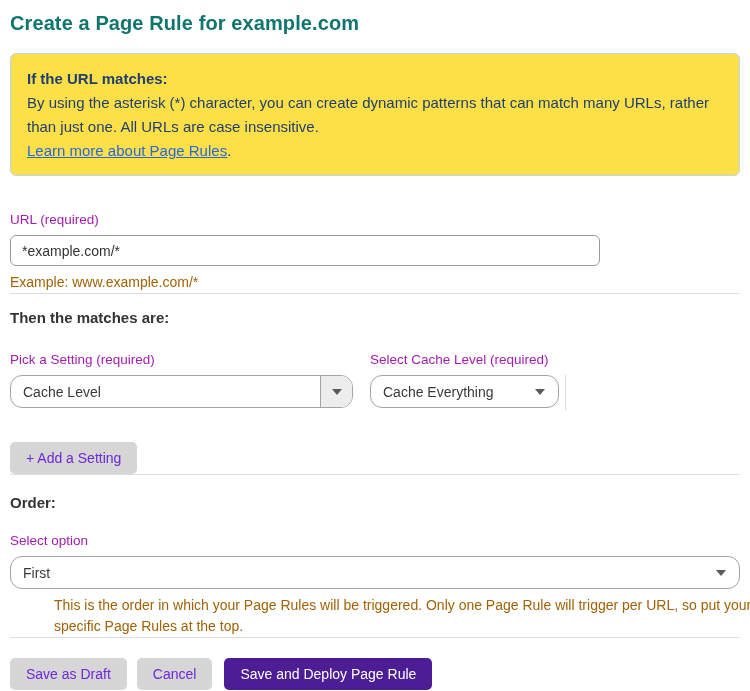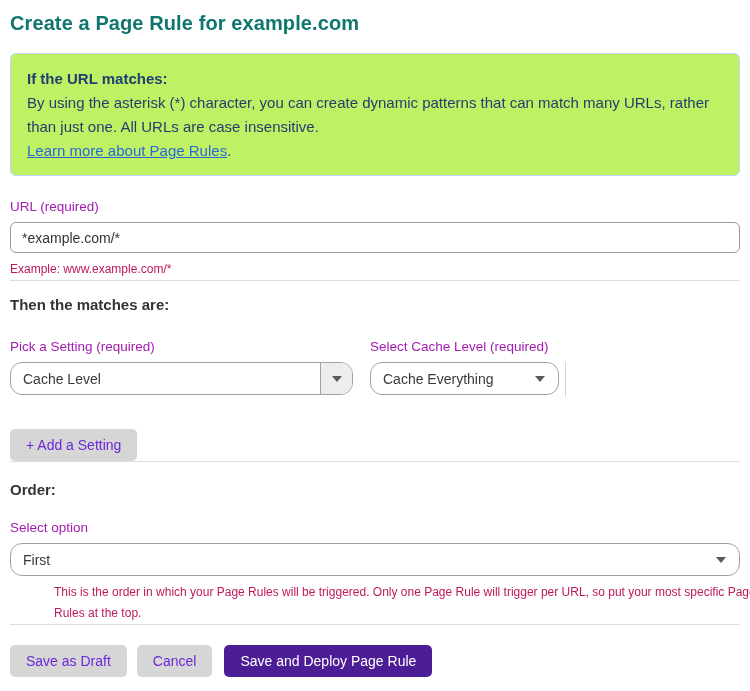--- a/index.html
+++ b/index.html
@@ -15,59 +15,59 @@
   .page-title {
     font-size: 20px;
     font-weight: bold;
     color: #0f766e;
     letter-spacing: 0.1px;
     margin: 2px 0 18px 0;
   }
 
   
   .info-box {
-    background: #bef264;
+    background: #fde047;
     border: 1px solid #bcd6f7;
     border-radius: 6px;
     padding: 13px 16px 12px 16px;
     color: #22406f;
     font-size: 15px;
     line-height: 24px;
-    margin-bottom: 23px;
+    margin-bottom: 36px;
   }
   .info-box .info-heading { font-weight: bold; }
   .info-box a.info-link {
     color: #2a67d8;
     text-decoration: underline;
     cursor: pointer;
   }
 
   .field-label {
     font-size: 13.5px;
     color: #a21caf;
     margin-bottom: 8px;
   }
 
   .text-input {
-    width: 730px;
+    width: 590px;
     height: 31px;
     border: 1px solid #9b9b9b;
     border-radius: 6px;
     padding: 0 11px;
     font-size: 14px;
     color: #333333;
     font-family: "Liberation Sans", sans-serif;
     background: #ffffff;
     outline: none;
     display: block;
   }
 
   .helper-text {
-    font-size: 12px;
-    color: #be185d;
+    font-size: 14px;
+    color: #a16207;
     margin-top: 6px;
     line-height: 21px;
   }
 
   hr.divider {
     border: none;
     border-top: 1px solid #dedede;
     margin: 0;
   }
   .divider-1 { margin-top: 18px; }

